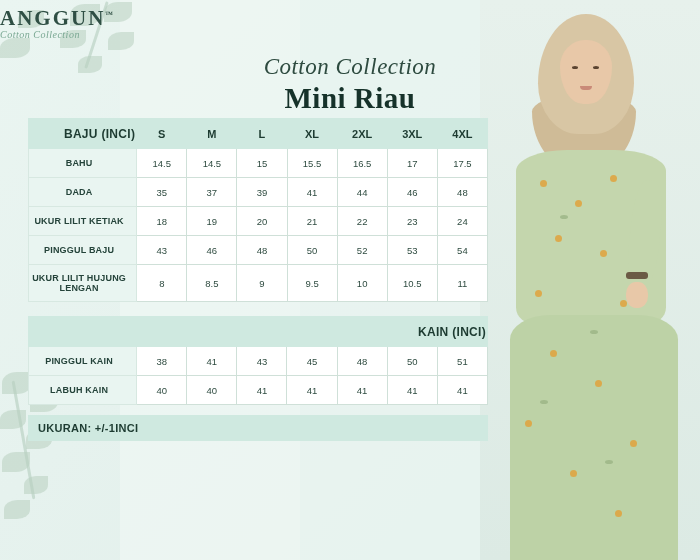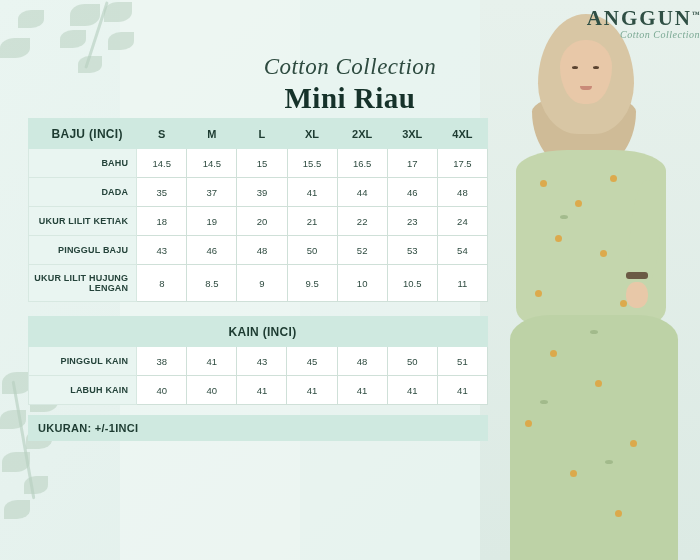--- a/index.html
+++ b/index.html
@@ -43,21 +43,21 @@
     opacity: .5;
     border-radius: 2px;
   }
 
   
   .brand {
     position: absolute;
     left: 0;
     right: 0;
     top: 6px;
-    text-align: right;
+    text-align: left;
     z-index: 5;
   }
   .brand-name {
     font-family: "Liberation Serif", serif;
     font-size: 21px;
     font-weight: bold;
     letter-spacing: 2px;
     color: #2f4f44;
     display: inline-block;
     position: relative;
@@ -118,28 +118,27 @@
   }
   .hdr td, .hdr th {
     background: #cfe9e0;
     font-weight: bold;
     font-size: 11px;
     color: #1d3b31;
     height: 27px;
     border-color: #cfe9e0;
   }
   .hdr td.rowlabel, .hdr th.rowlabel {
-    text-align: center;
+    text-align: right;
     padding-left: 10px;
     font-size: 12px;
     letter-spacing: .3px;
   }
   td.rowlabel {
     background: #e9f5f1;
-    text-align: right;
     padding-right: 8px;
     font-size: 9px;
     font-weight: bold;
     color: #24433a;
     letter-spacing: .2px;
     border-color: #d7e8e1;
   }
   .col-label { width: 108px; }
   .col-size { width: 50px; }
 

